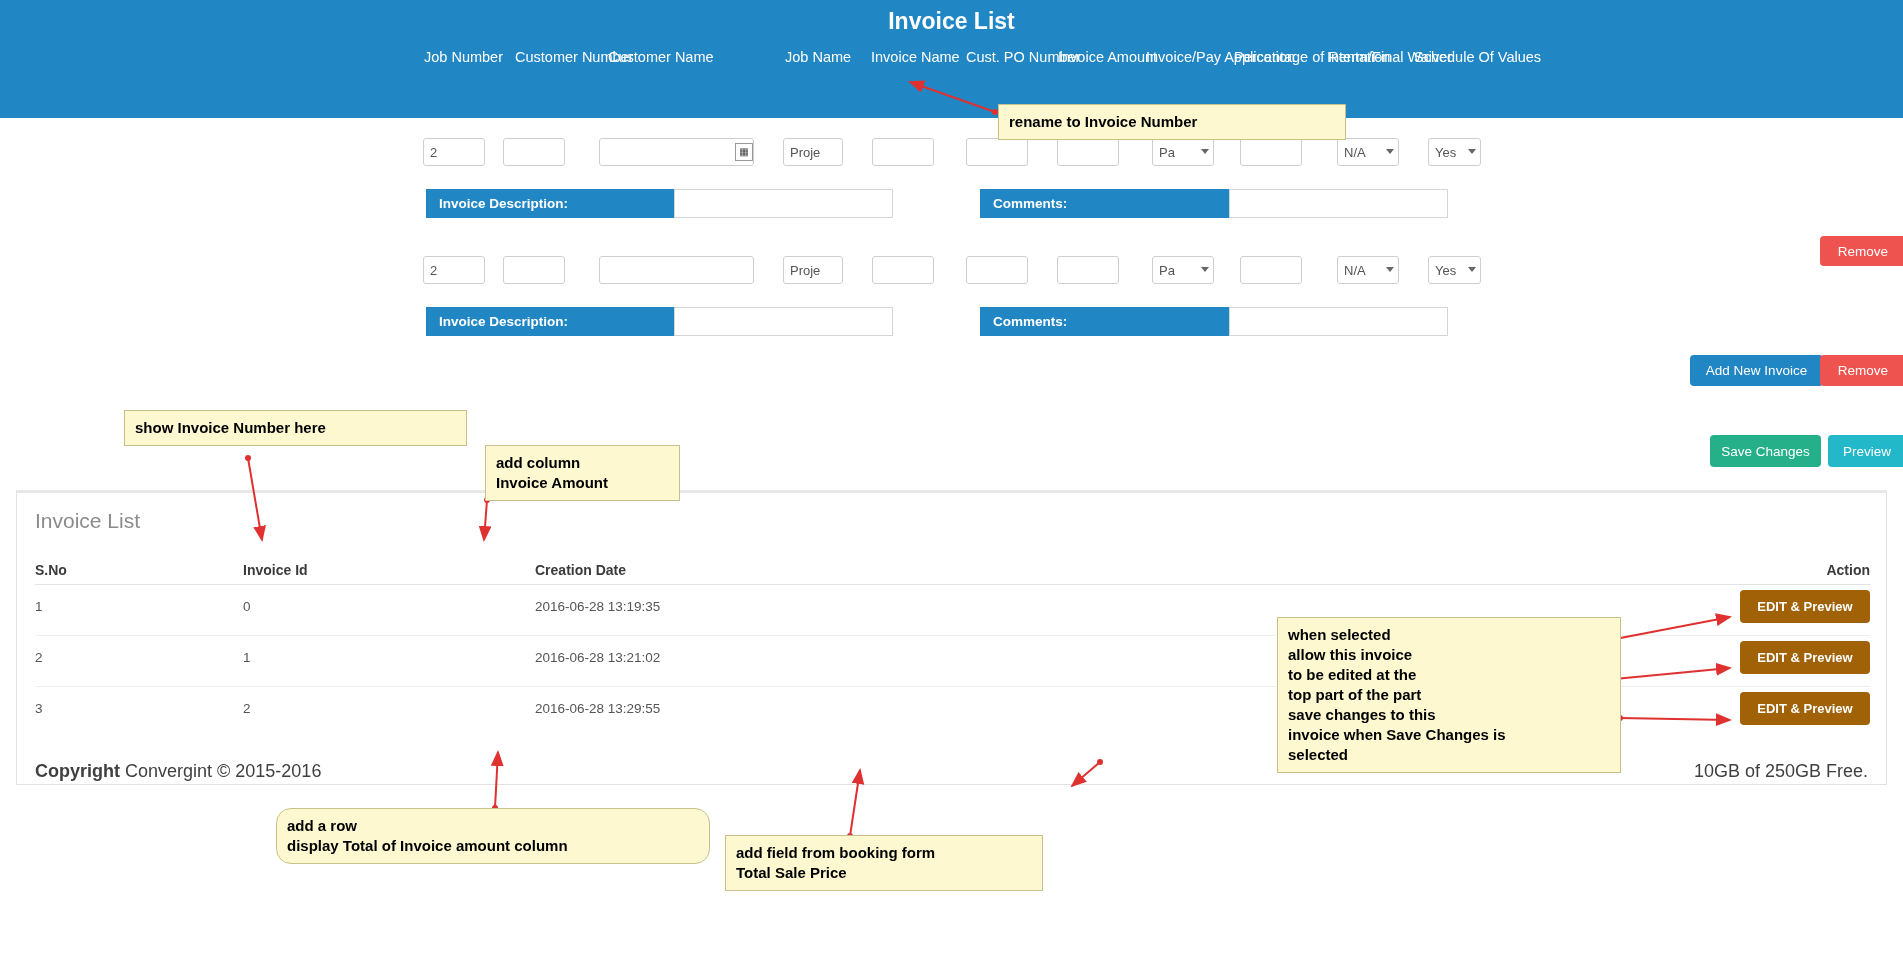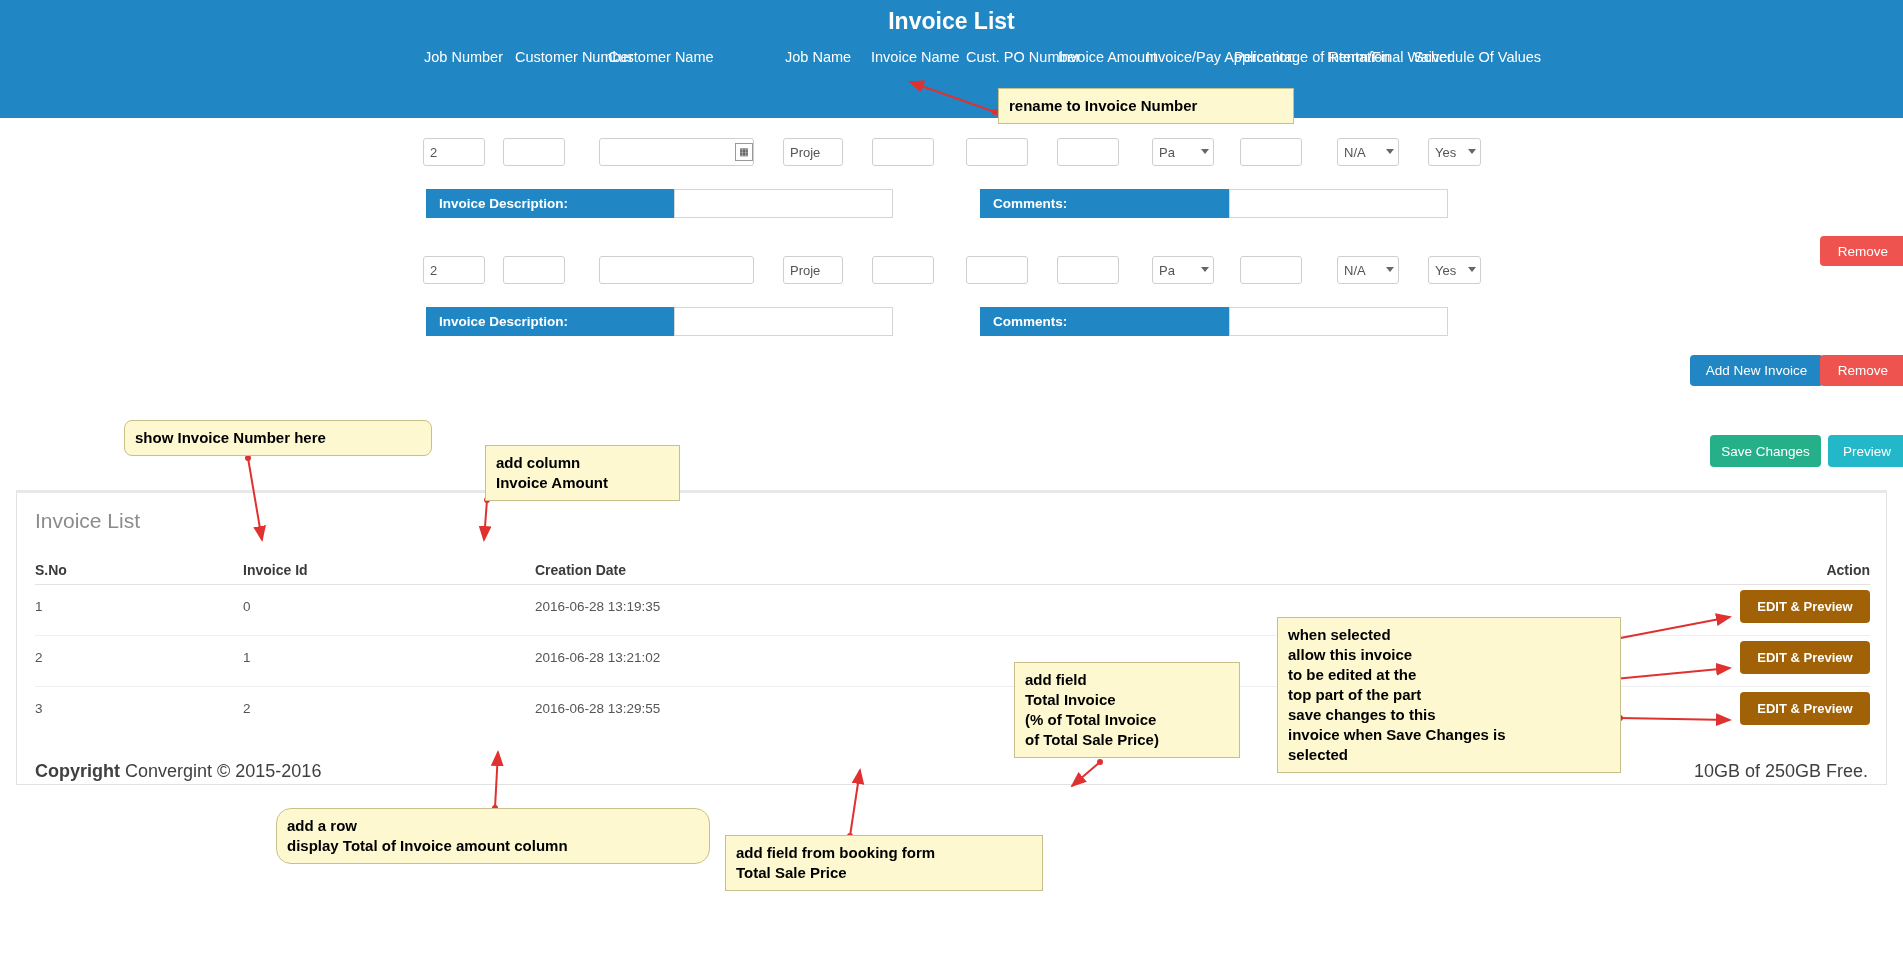--- a/index.html
+++ b/index.html
@@ -264,28 +264,24 @@
     <path d="M1620,718 L1730,720" stroke="#e03131" stroke-width="2" fill="none" marker-end="url(#ah)"></path>
     <circle cx="1620" cy="718" r="3" fill="#e03131"></circle>
 
     <path d="M495,808 L498,752" stroke="#e03131" stroke-width="2" fill="none" marker-end="url(#ah)"></path>
     <circle cx="495" cy="808" r="3" fill="#e03131"></circle>
 
     <path d="M850,836 L860,770" stroke="#e03131" stroke-width="2" fill="none" marker-end="url(#ah)"></path>
     <circle cx="850" cy="836" r="3" fill="#e03131"></circle>
   </svg>
 
-  <div class="note" style="left:998px;  top:88px; width:296px;">rename to Invoice Number</div>
-  <div class="note" style="left:124px;  top:420px; width:308px;border-radius:8px;">show Invoice Number here</div>
+  <div class="note" style="left:998px;  top:104px; width:348px;">rename to Invoice Number</div>
+  <div class="note" style="left:124px;  top:410px; width:343px;">show Invoice Number here</div>
   <div class="note" style="left:485px;  top:445px; width:195px;">add column
 Invoice Amount</div>
-  <div class="note" style="left:1014px; top:662px; width:226px;">add field
-Total Invoice
-(% of Total Invoice
-of Total Sale Price)</div>
   <div class="note" style="left:1277px; top:617px; width:344px;">when selected
 allow this invoice
 to be edited at the
 top part of the part
 save changes to this
 invoice when Save Changes is
 selected</div>
   <div class="note" style="left:276px;  top:808px; width:434px;border-radius:15px;">add a row
 display Total of Invoice amount column</div>
   <div class="note" style="left:725px;  top:835px; width:318px;">add field from booking form

